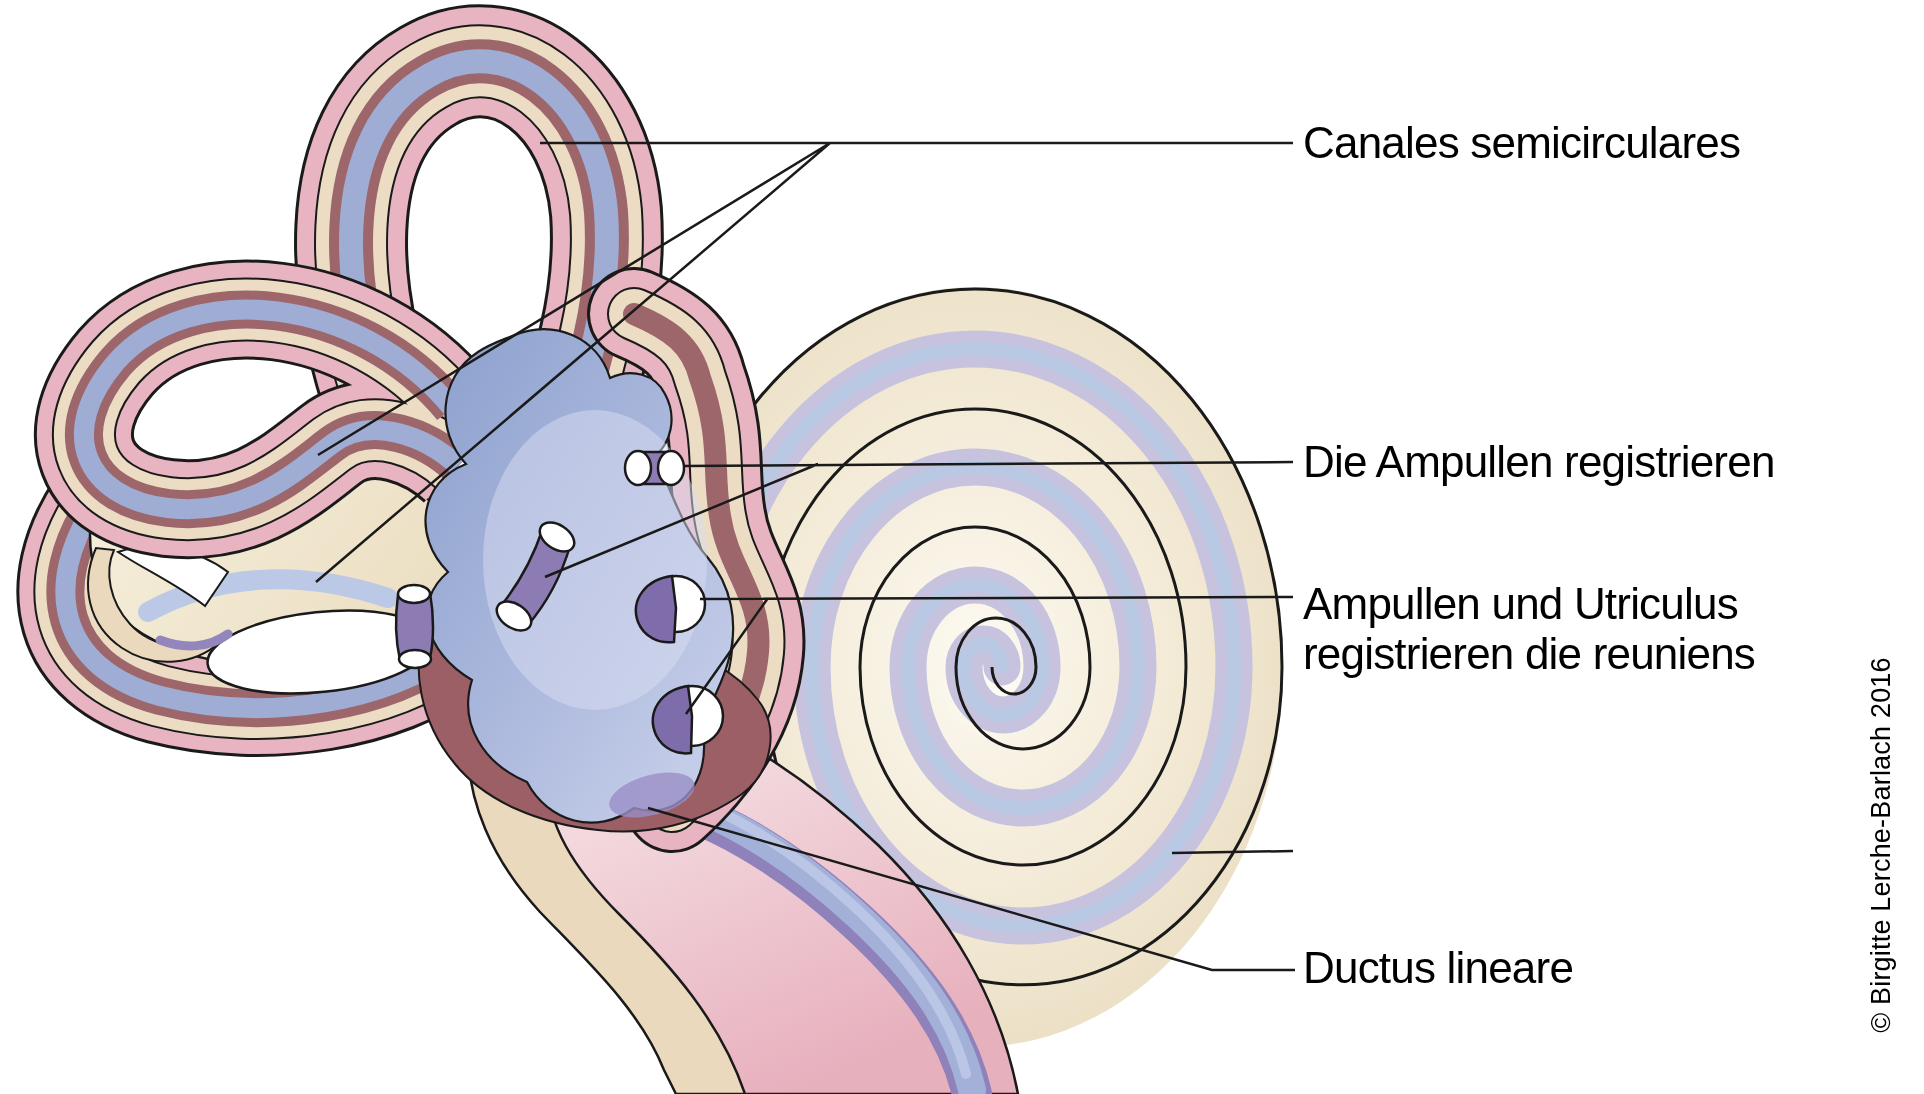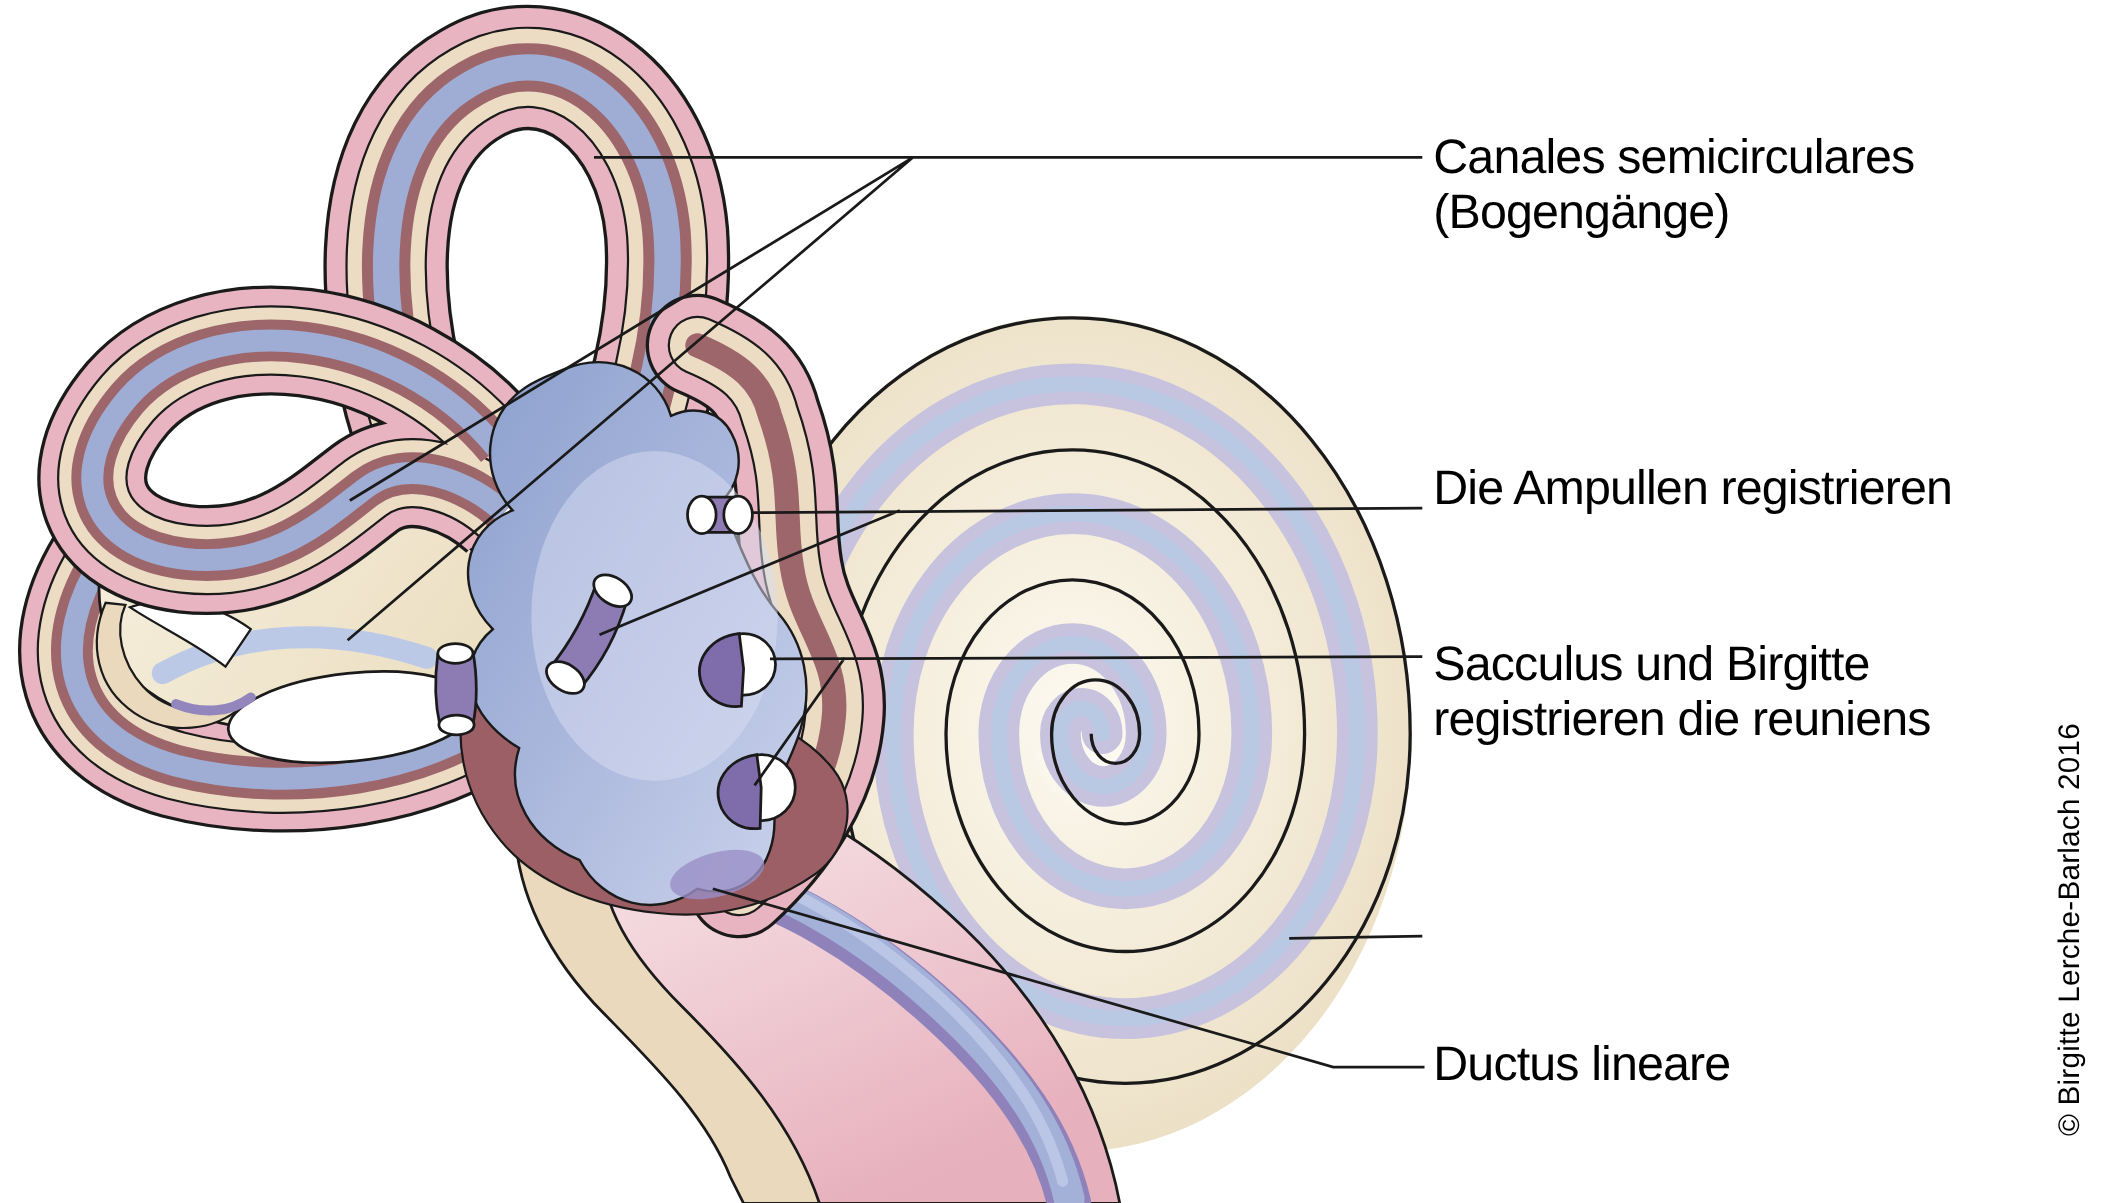--- a/index.html
+++ b/index.html
@@ -178,27 +178,26 @@
     <path d="M 540,143 L 1293,143 M 830,143 L 318,455 M 830,143 L 316,582"></path>
     <path d="M 683,466 L 1293,462 M 545,577 L 818,464"></path>
     <path d="M 700,599 L 1293,597 M 686,714 L 768,598"></path>
     <path d="M 1172,853 L 1293,851"></path>
     <path d="M 648,808 L 1212,970 L 1295,970"></path>
   </g>
 </svg>
 
 <div class="label" style="top:118px">
   <span>Canales semicirculares</span>
-  <span>(Bogengänge)</span>
-</div>
-<div class="label" style="top:419px">
+</div>
+<div class="label" style="top:437px">
   <span>Die Ampullen registrieren</span>
 </div>
 <div class="label" style="top:579px">
-  <span>Sacculus und Birgitte</span>
+  <span>Ampullen und Utriculus</span>
   <span>registrieren die reuniens</span>
 </div>
 <div class="label" style="top:943px">
   <span>Ductus lineare</span>
 </div>
 
 <div class="credit">© Birgitte Lerche-Barlach 2016</div>
 
 </div>
 

